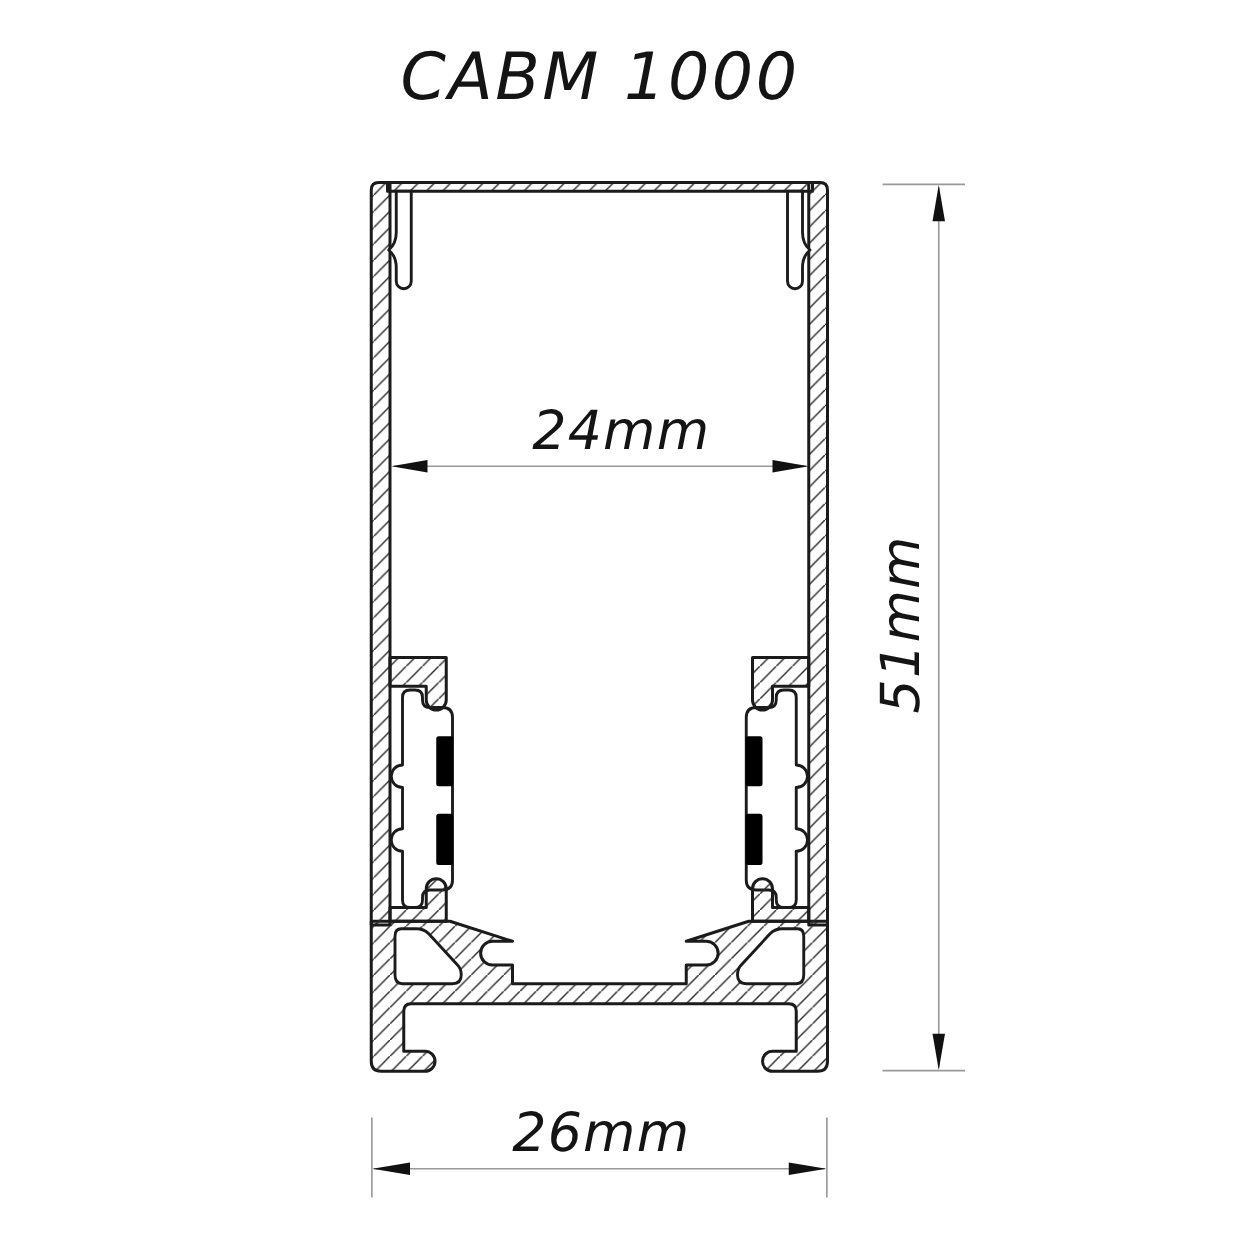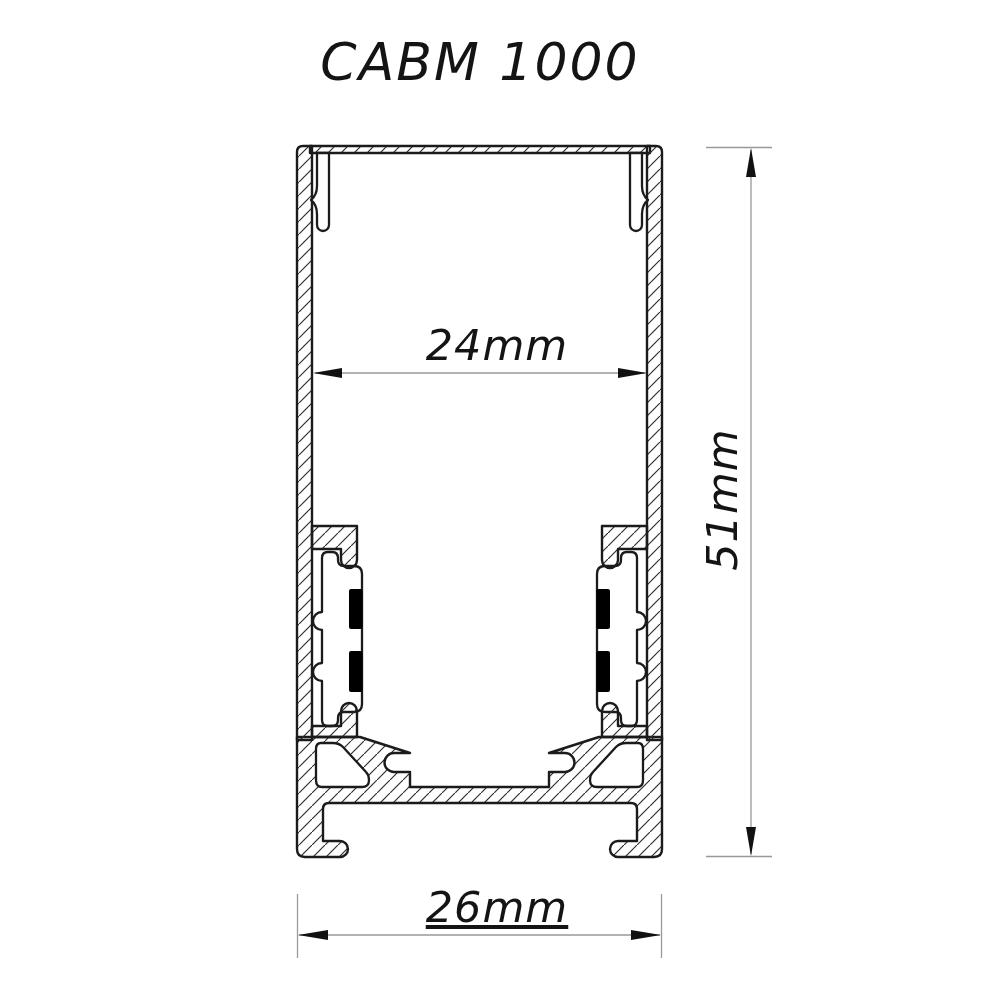--- a/index.html
+++ b/index.html
@@ -117,15 +117,15 @@
       <polygon class="arr" points="661,935 631,930 631,940"></polygon>
     </g>
   </svg>
 
   <div class="label title" style="left:320px;top:36px;width:320px;">CABM 1000</div>
 
   <div class="label" style="left:397px;top:324px;width:200px;">24mm</div>
 
   <div class="label rot" style="left:622px;top:478px;width:200px;">51mm</div>
 
-  <div class="label" style="left:397px;top:886px;width:200px;text-decoration:underline;">26mm</div>
+  <div class="label" style="left:381px;top:886px;width:200px;">26mm</div>
 
 </div>
 
 </body></html>

